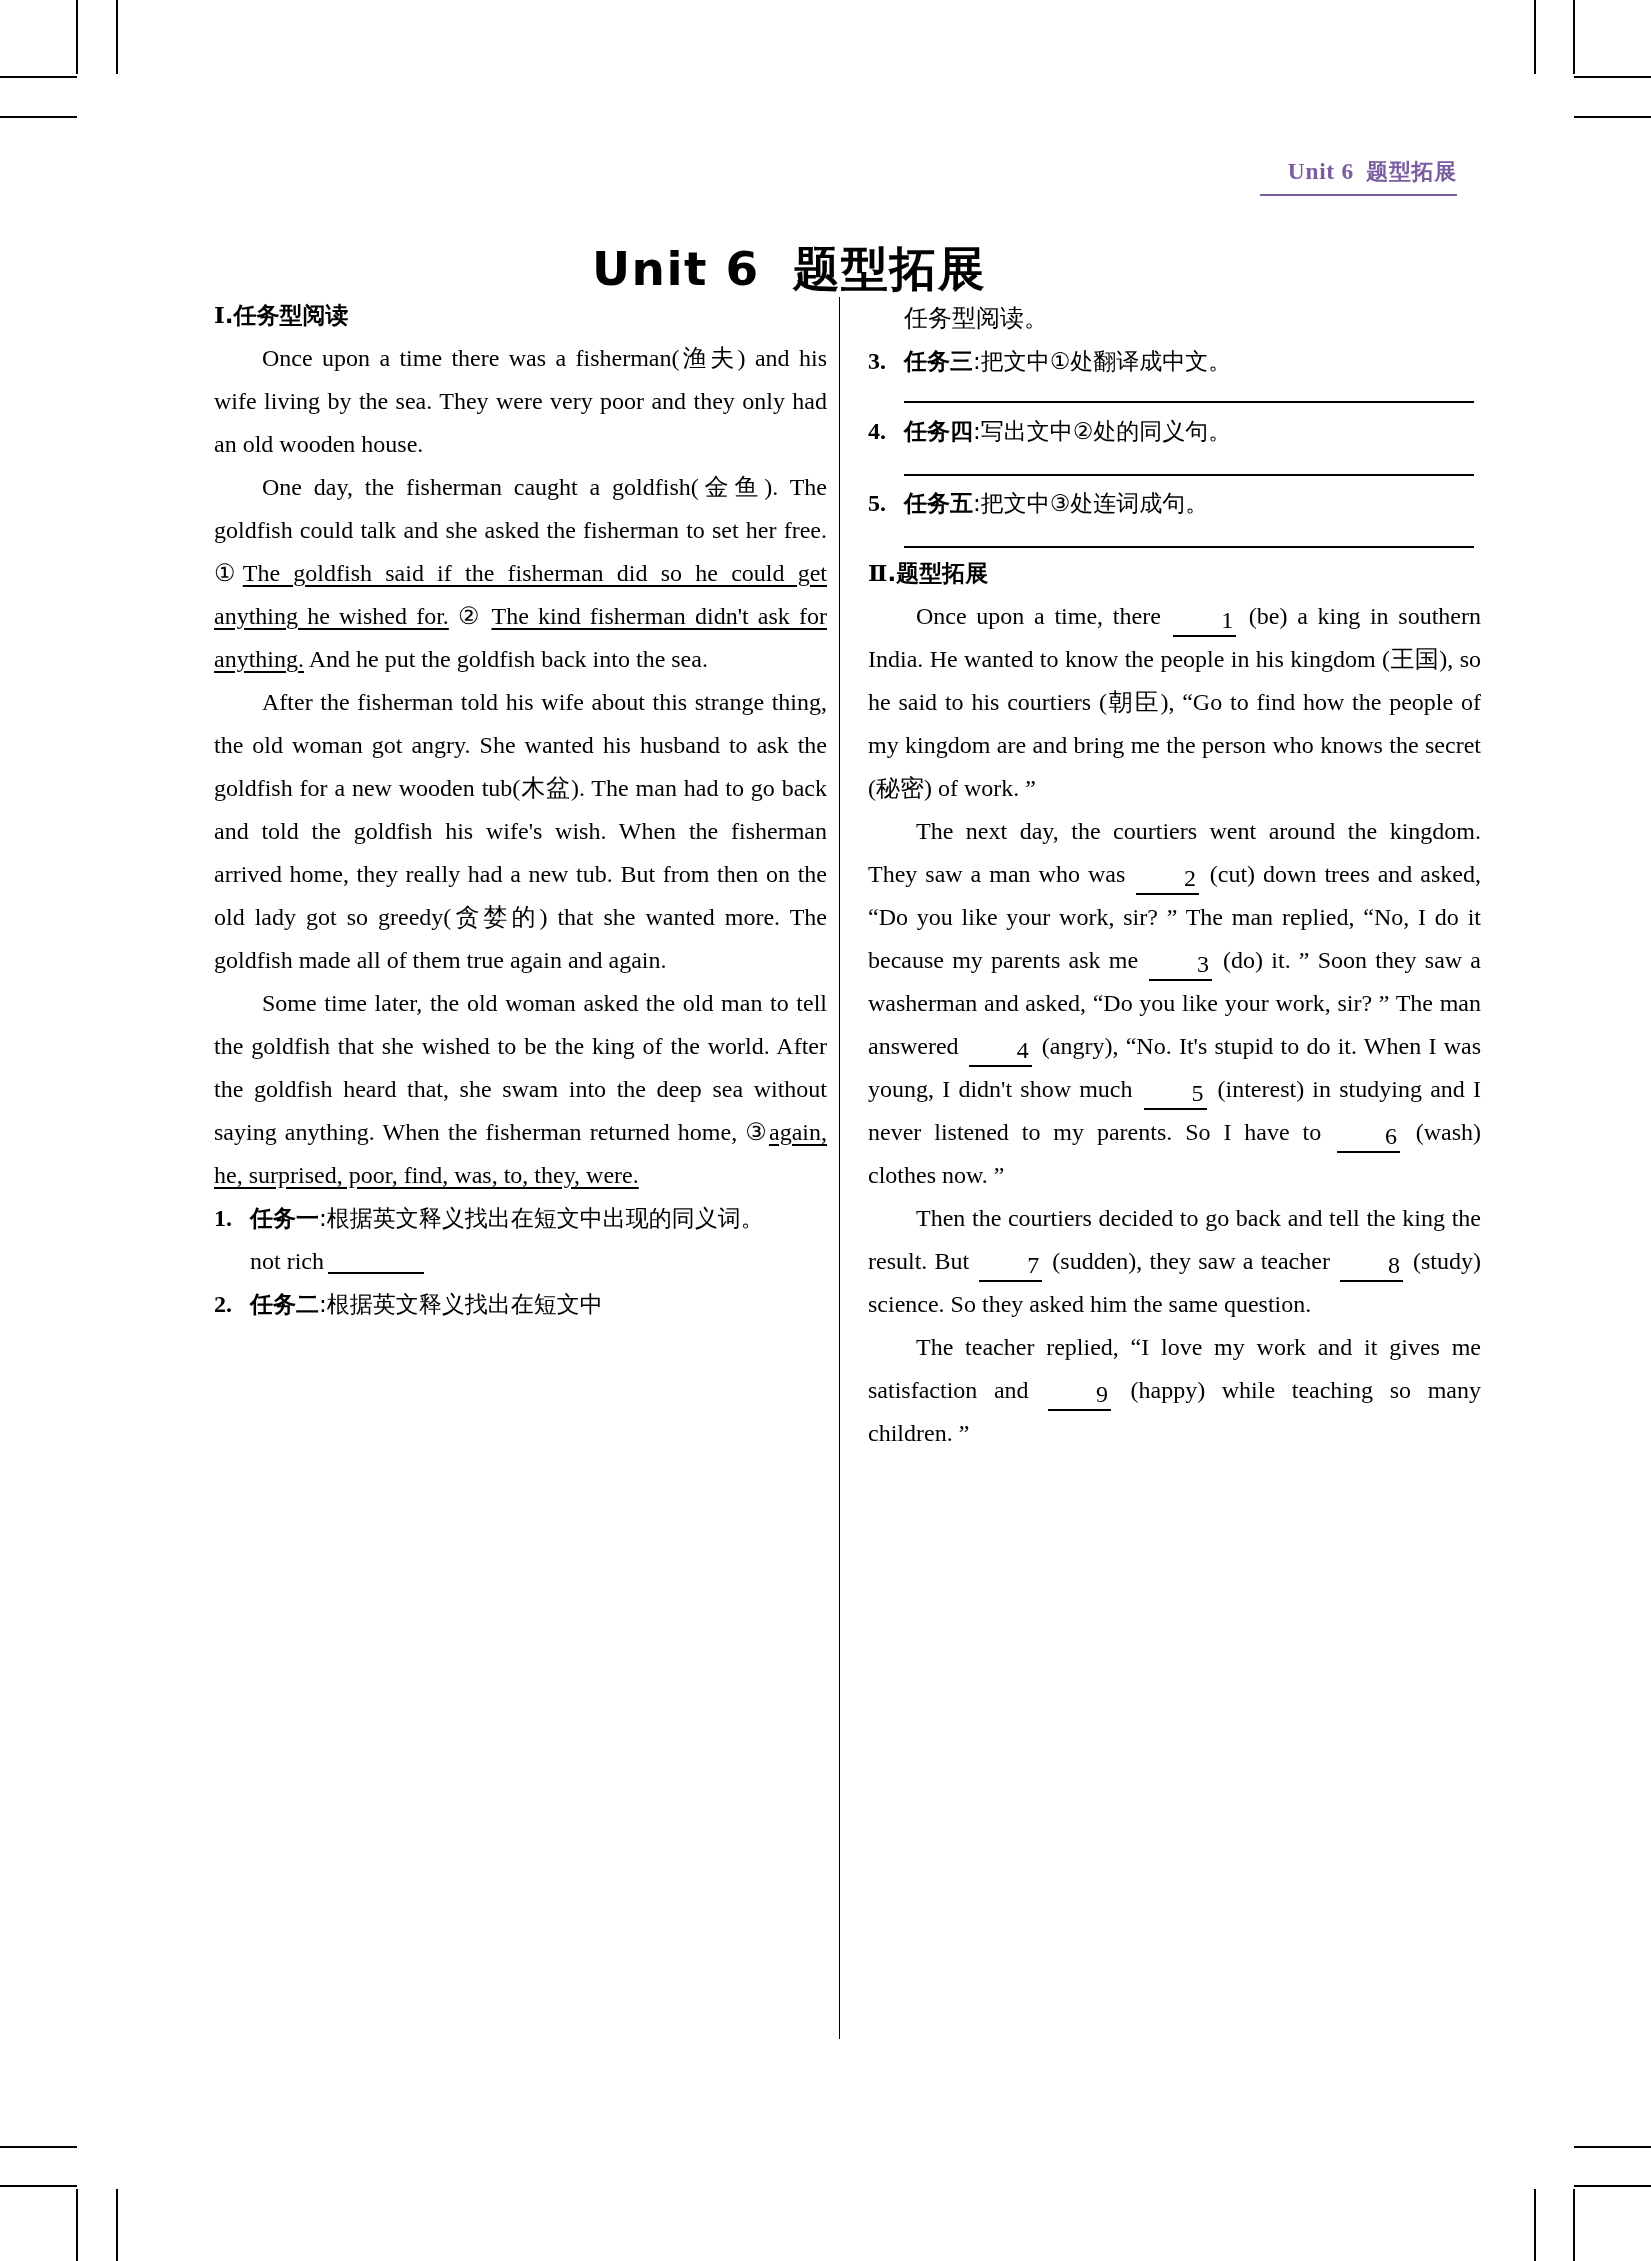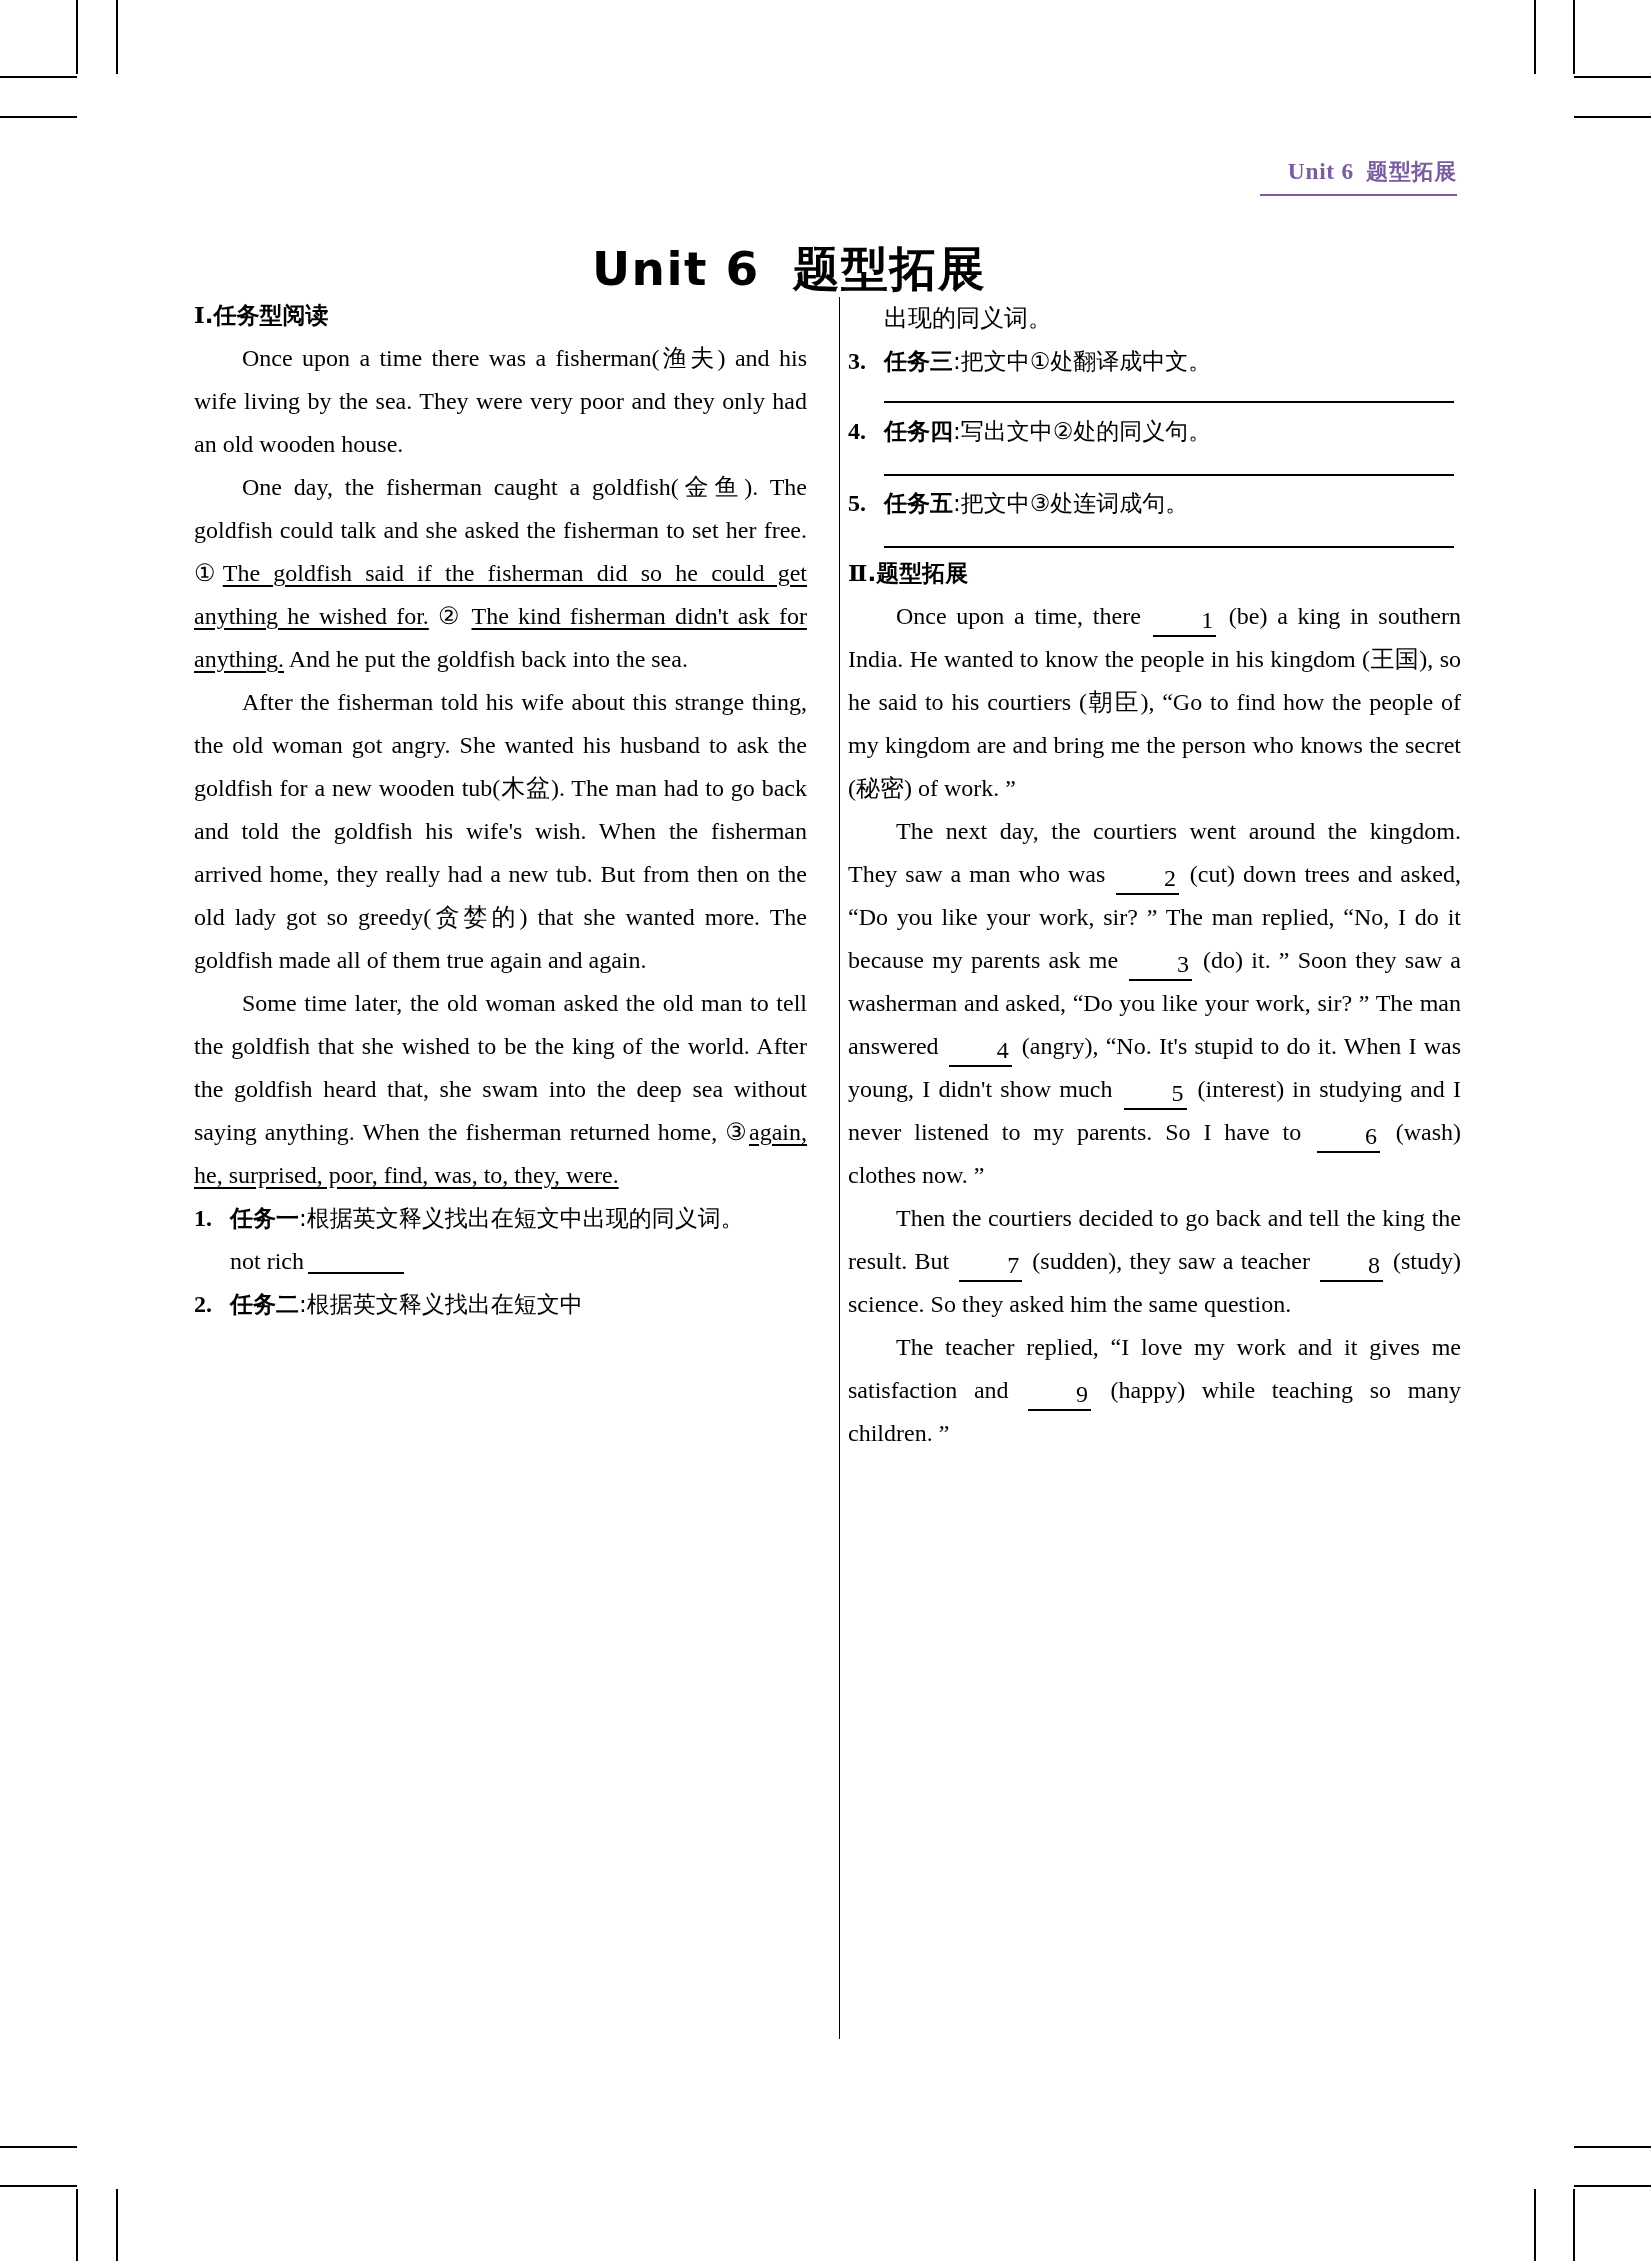--- a/index.html
+++ b/index.html
@@ -84,20 +84,21 @@
     left: 194px;
     top: 297px;
     width: 1267px;
     height: 1742px;
   }
   .col {
     position: absolute;
     top: 0;
     width: 613px;
     height: 100%;
+    margin-left: 20px;
   }
   .col-left  { left: 0; }
   .col-right { left: 654px; }
 
   .col-divider {
     position: absolute;
     left: 839px;
     top: 297px;
     width: 1.4px;
     height: 1742px;
@@ -248,21 +249,21 @@
 
     <div class="task">
       <span class="num">2.</span><span class="tcn">任务二</span><span class="tcn-normal">:</span><span class="tcn-normal">根据英文释义找出在短文中</span>
     </div>
 
   </div>
 
   <div class="col col-right">
 
     <div class="answer-line">
-      <span class="tcn-normal">出现的同义词。</span>
+      <span class="tcn-normal">任务型阅读。</span>
     </div>
 
     <div class="task">
       <span class="num">3.</span><span class="tcn">任务三</span><span class="tcn-normal">:</span><span class="tcn-normal">把文中①处翻译成中文。</span>
     </div>
     <hr class="rule-full">
 
     <div class="task">
       <span class="num">4.</span><span class="tcn">任务四</span><span class="tcn-normal">:</span><span class="tcn-normal">写出文中②处的同义句。</span>
     </div>

